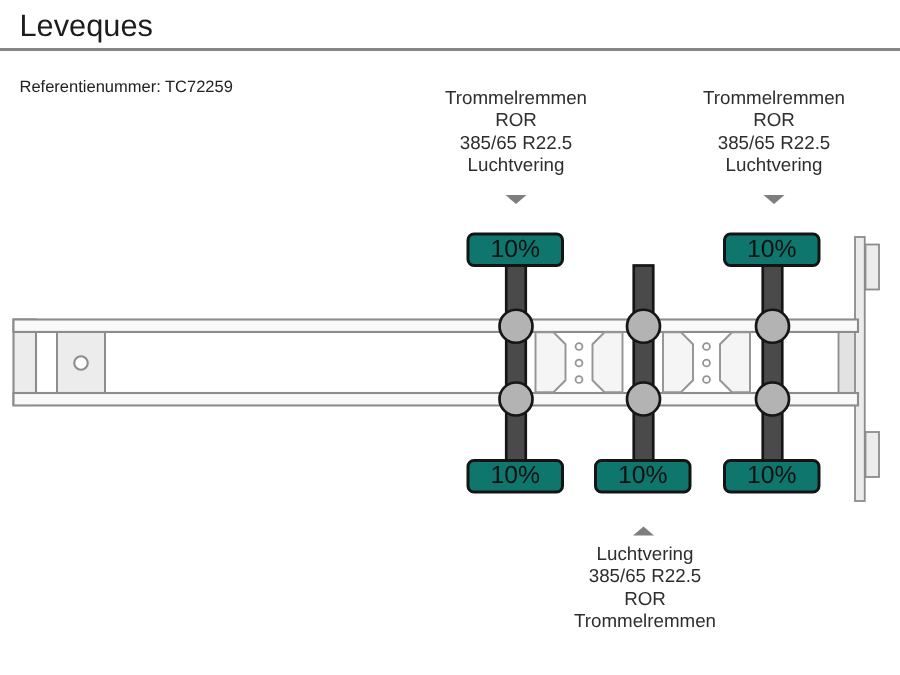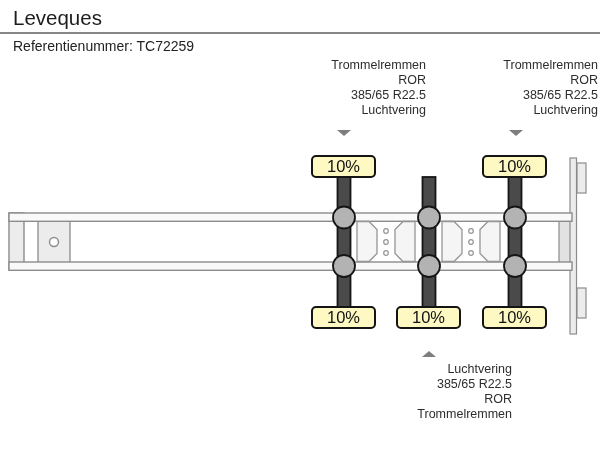--- a/index.html
+++ b/index.html
@@ -4,35 +4,35 @@
 <style>
   html,body{margin:0;padding:0;background:#fff;}
   #stage{
     position:relative;width:600px;height:450px;background:#ffffff;
     font-family:"Liberation Sans",sans-serif;overflow:hidden;
     -webkit-font-smoothing:antialiased;
   }
   .abs{position:absolute;}
   #page-title{left:13px;top:6px;font-size:20.5px;color:#1c1c1c;}
   #header-divider{left:0;top:32px;width:600px;height:2px;background:#868686;}
-  #reference-number{left:13px;top:38px;font-size:14px;color:#222;}
+  #reference-number{left:13px;top:52px;font-size:11px;color:#222;}
 
-  .annotation{width:164px;text-align:right;font-size:12.5px;line-height:15px;color:#2e2e2e;}
+  .annotation{width:164px;text-align:center;font-size:12.5px;line-height:15px;color:#2e2e2e;}
   #annotation-top-left{left:262px;top:58px;}
   #annotation-top-right{left:434px;top:58px;}
   #annotation-bottom{left:348px;top:362px;}
 
   .arrow-down{width:0;height:0;border-left:7px solid transparent;border-right:7px solid transparent;border-top:6px solid #7e7e7e;}
   .arrow-up{width:0;height:0;border-left:7px solid transparent;border-right:7px solid transparent;border-bottom:6px solid #7e7e7e;}
   #arrow-axle1{left:337px;top:130px;}
   #arrow-axle3{left:509px;top:130px;}
   #arrow-axle2{left:422px;top:351px;}
 
   .load-box{
-    width:61px;height:19px;background:#fef9c3;border:2.5px solid #141414;
+    width:61px;height:19px;background:#0f766e;border:2.5px solid #141414;
     border-radius:5px;display:flex;align-items:center;justify-content:center;
     font-size:16.5px;color:#111;
   }
   .load-top{top:155px;}
   .load-bottom{top:306px;}
   #load-a1-top,#load-a1-bottom{left:311px;}
   #load-a2-top,#load-a2-bottom{left:396px;}
   #load-a3-top,#load-a3-bottom{left:482px;}
 
   #chassis-svg{left:0;top:0;}

